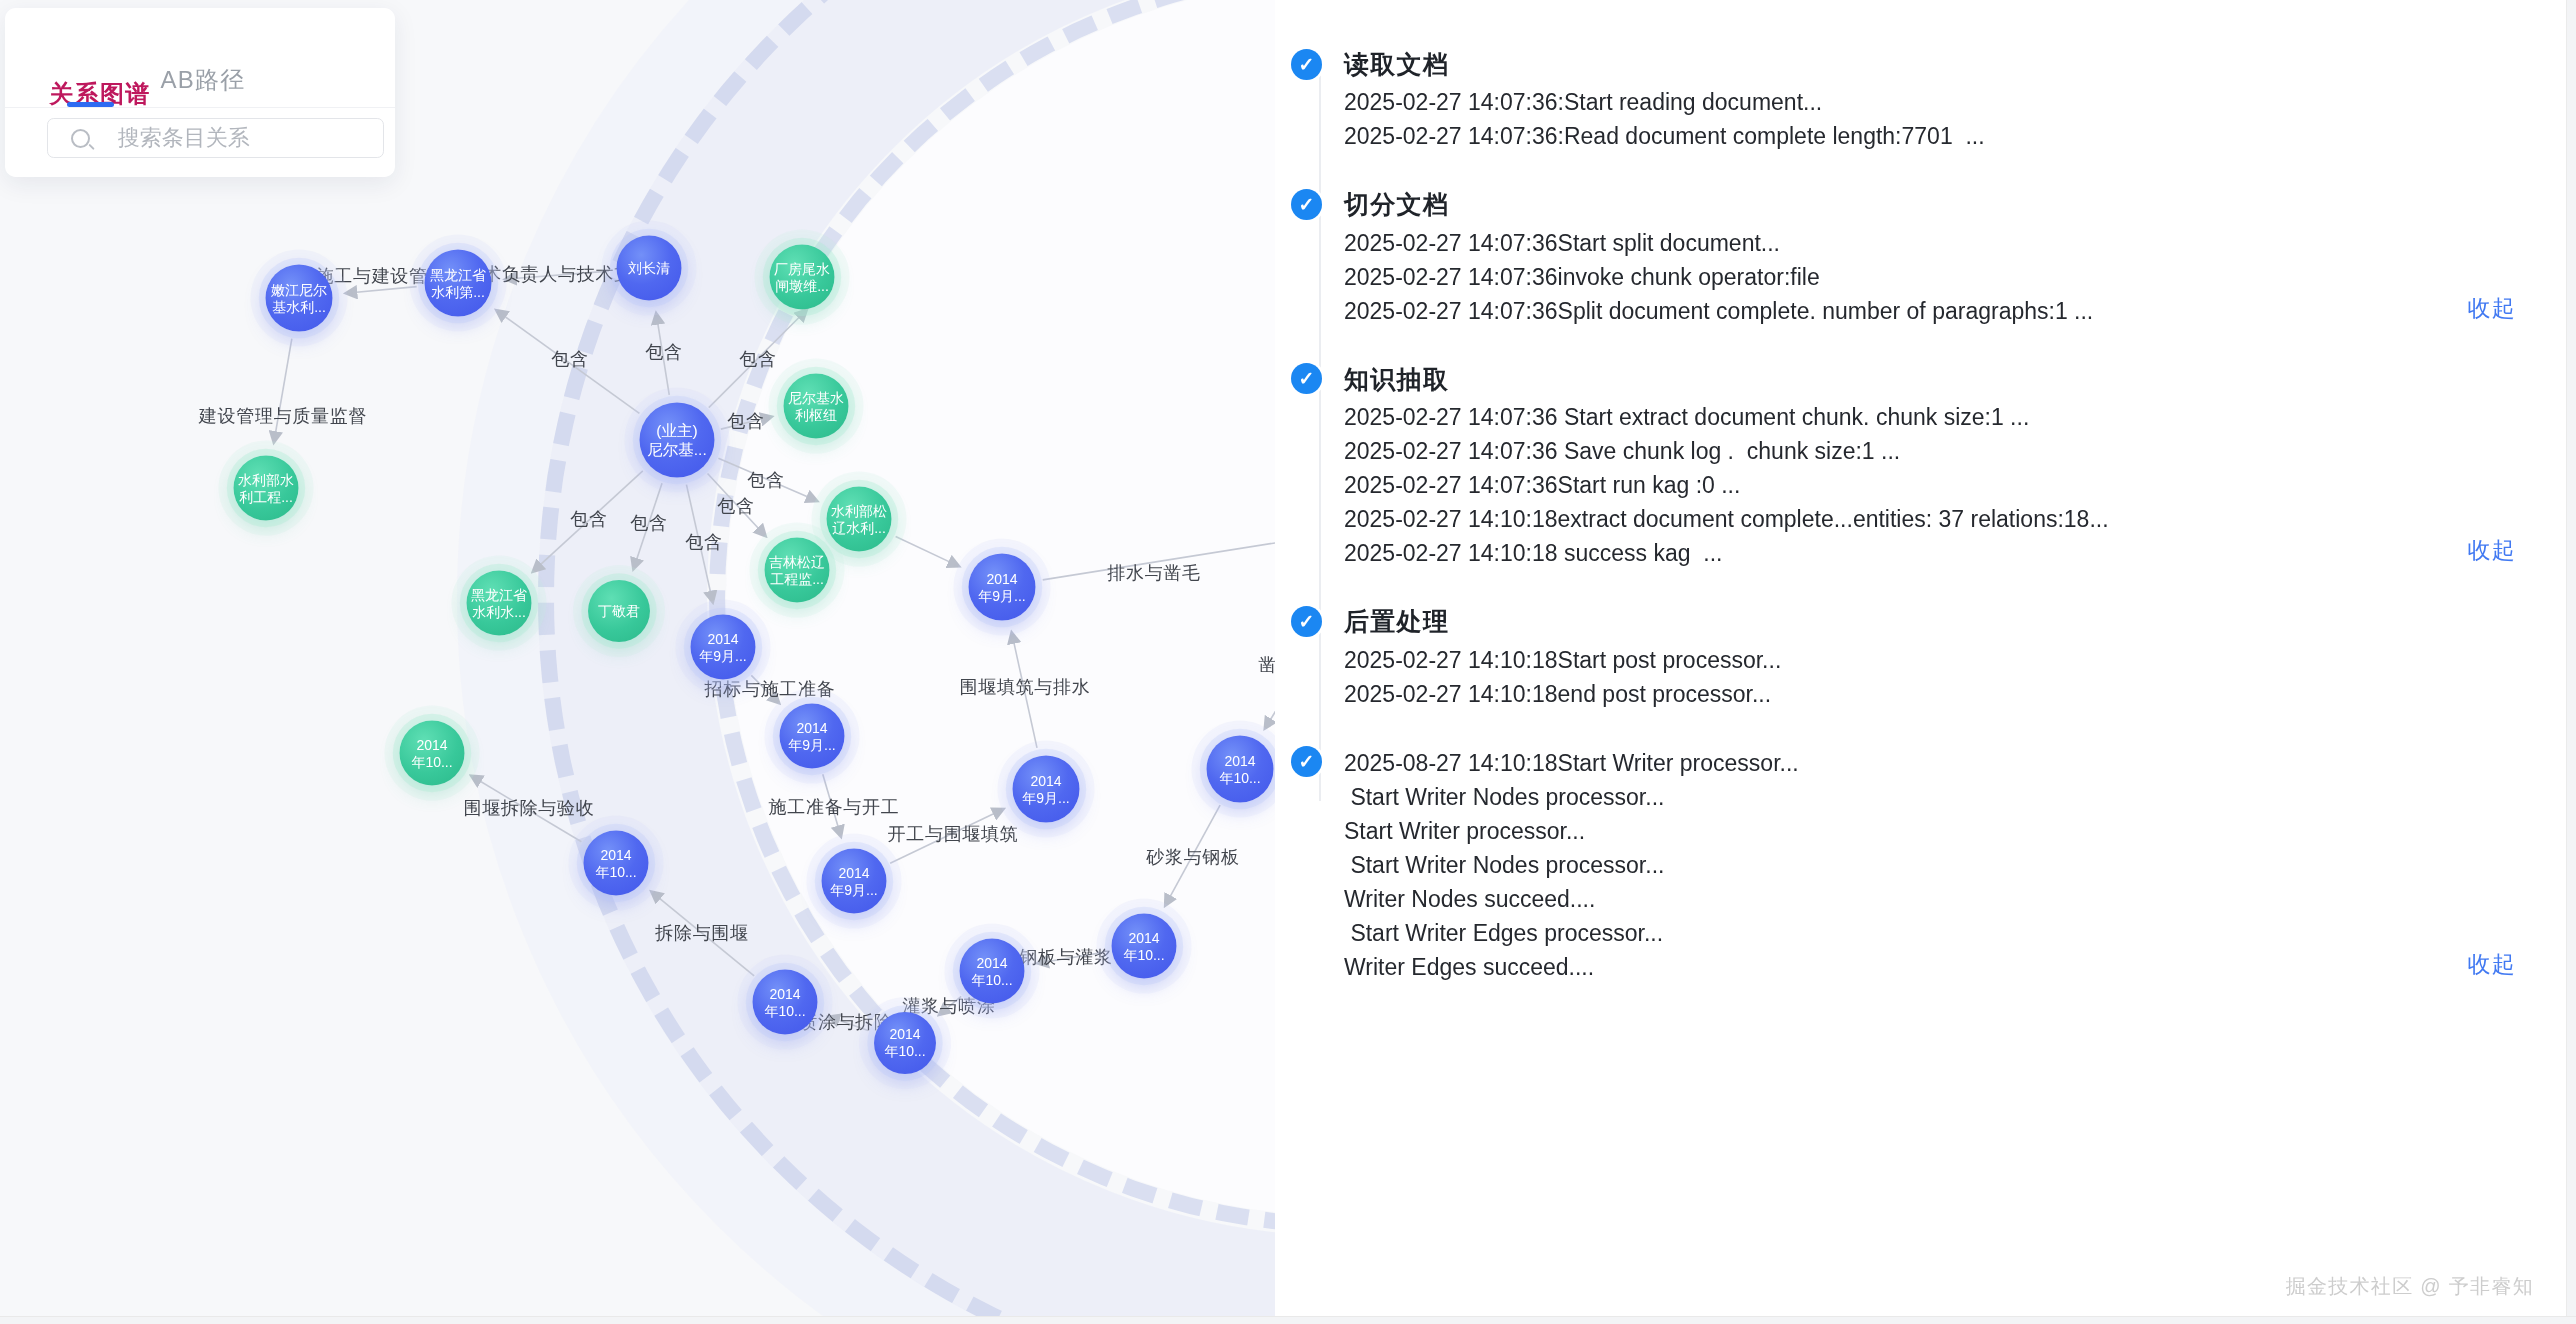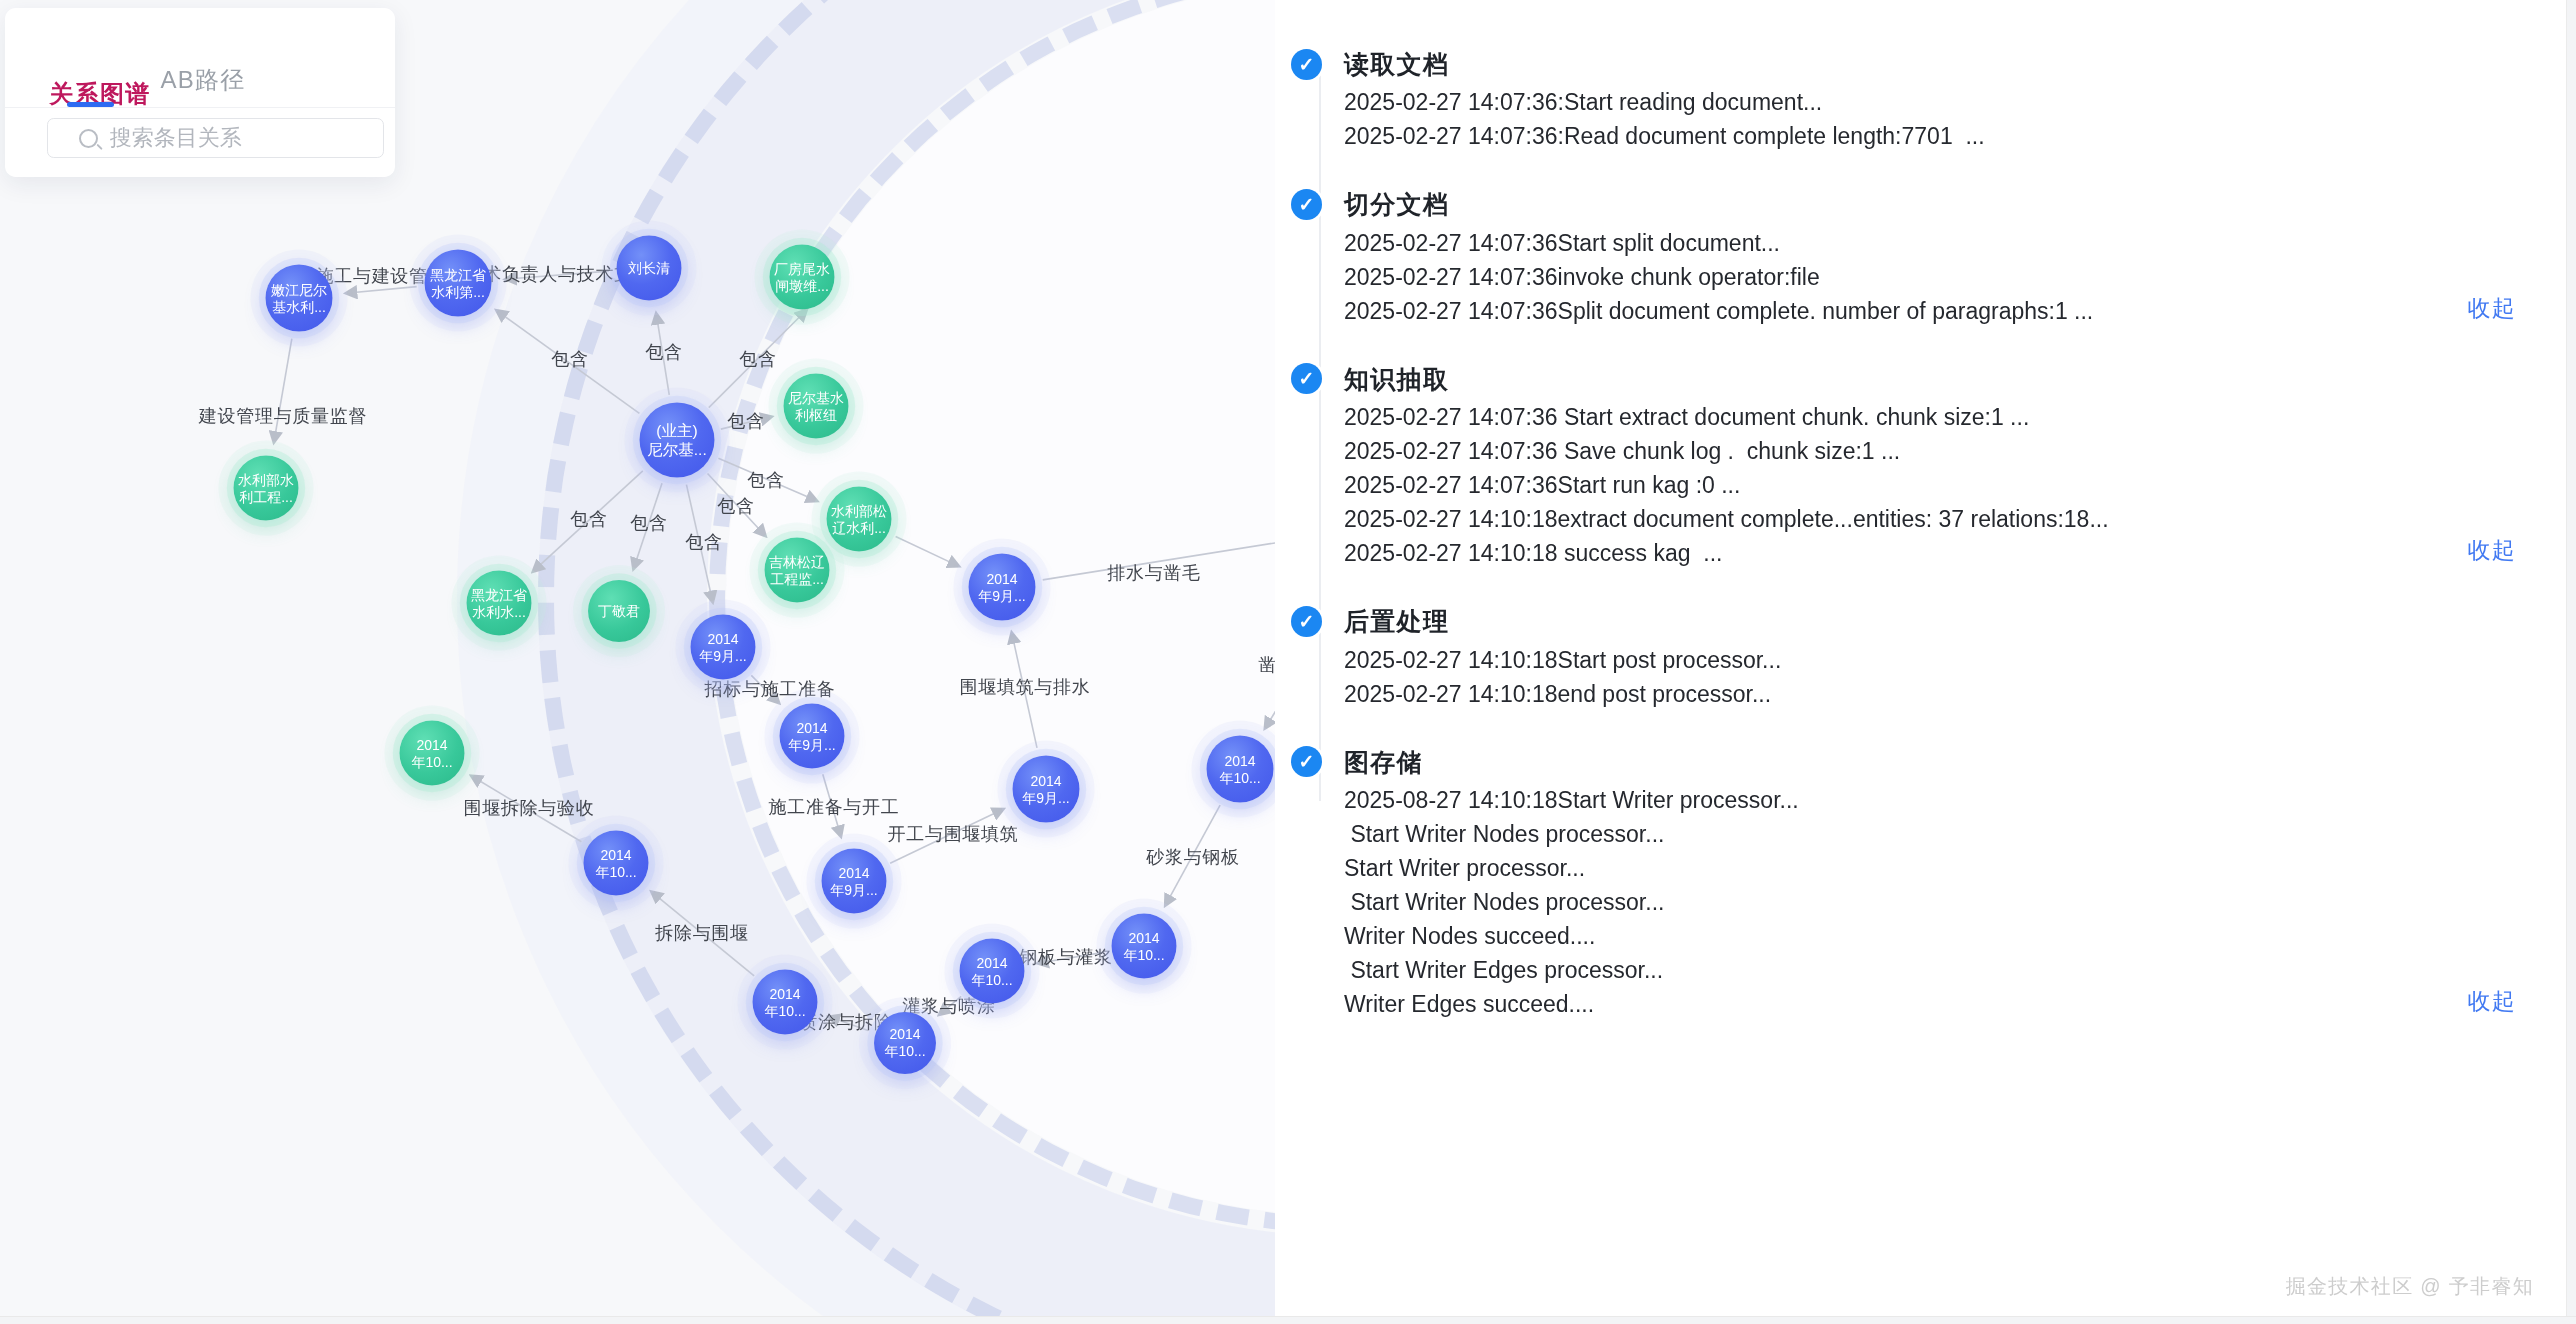--- a/index.html
+++ b/index.html
@@ -46,21 +46,21 @@
   }
   #tabs-row{position:relative;height:98px;}
   .tab{position:absolute;top:56px;font-size:24px;letter-spacing:1.3px;cursor:pointer;}
   #tab-graph{left:44px;color:#be185d;font-weight:600;margin-top:14px;}
   #tab-ab{left:155px;color:#9aa0a8;font-weight:400;}
   #tab-ink{position:absolute;left:62px;top:94px;width:47px;height:5.4px;border-radius:2.7px;background:#2e6bf2;}
   #tabs-divider{position:absolute;left:0;top:99px;width:100%;height:1.3px;background:#f0f1f4;}
   #search-box{
     position:absolute;left:42px;top:110px;width:337px;height:40px;box-sizing:border-box;
     border:1.3px solid #e3e5e9;border-radius:6.7px;background:#fff;
-    display:flex;align-items:center;padding:0 31px;
+    display:flex;align-items:center;padding:0 23px;gap:16px;
   }
   .mag{position:relative;width:15px;height:15px;border:2px solid #b9bdc4;border-radius:50%;flex:0 0 auto;}
   .mag::after{content:'';position:absolute;width:7.4px;height:2px;background:#b9bdc4;
     transform:rotate(45deg);right:-6.7px;bottom:-2px;border-radius:1.3px;}
   #search-input{
     border:none;outline:none;flex:1;margin-left:9.4px;font-size:22px;color:#333;
     font-family:"Liberation Sans",sans-serif;background:transparent;
   }
   #search-input::placeholder{color:#b2b6bd;}
   
@@ -317,21 +317,20 @@
     <div class="step-lines">
           <div class="log-line">2025-02-27 14:10:18Start post processor...</div>
           <div class="log-line">2025-02-27 14:10:18end post processor...</div>
         </div>
 
   </div>
       <div class="step">
     <div class="step-icon">
       <span class="check">✓</span>
     </div>
-    <div class="step-title">图存储</div>
     <div class="step-lines">
           <div class="log-line">2025-08-27 14:10:18Start Writer processor...</div>
           <div class="log-line"> Start Writer Nodes processor...</div>
           <div class="log-line">Start Writer processor...</div>
           <div class="log-line"> Start Writer Nodes processor...</div>
           <div class="log-line">Writer Nodes succeed....</div>
           <div class="log-line"> Start Writer Edges processor...</div>
           <div class="log-line">Writer Edges succeed....</div>
         </div>
     <a class="collapse-link">收起</a>

